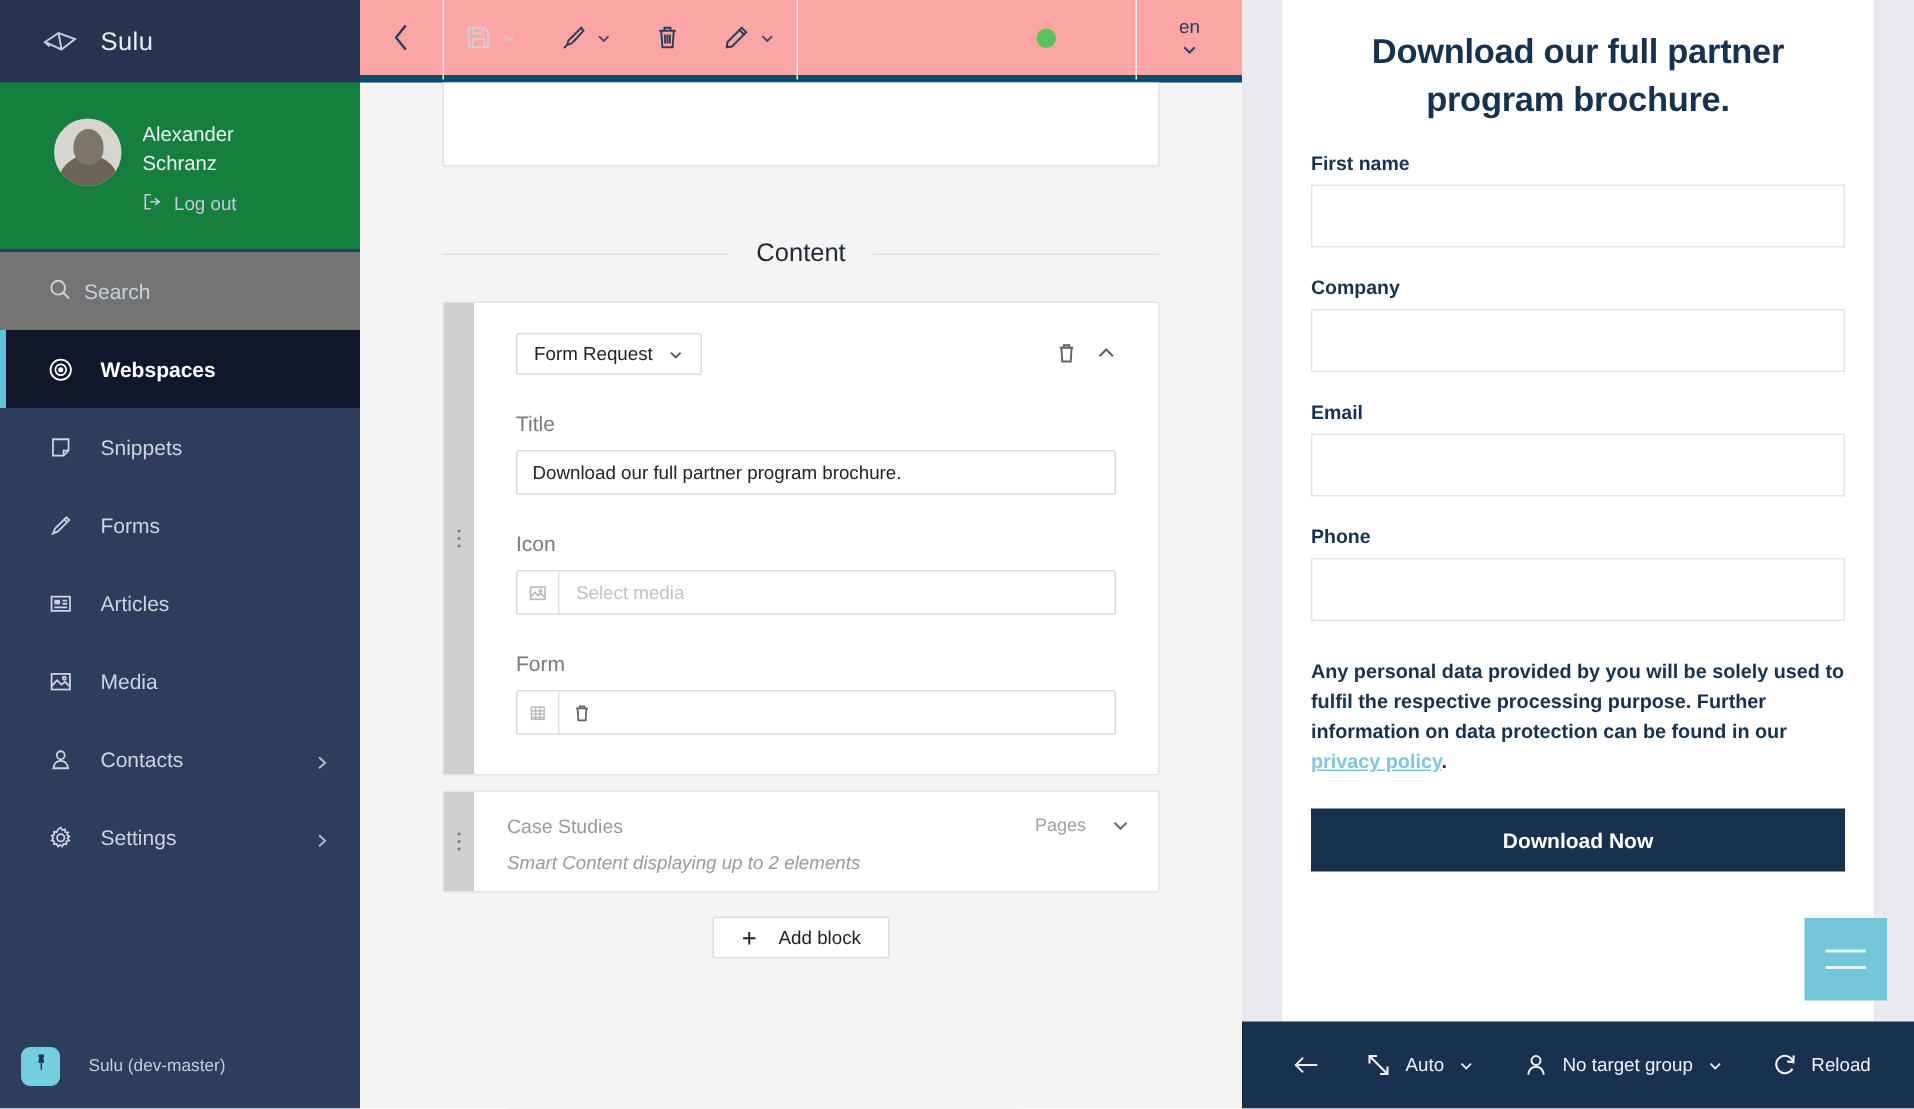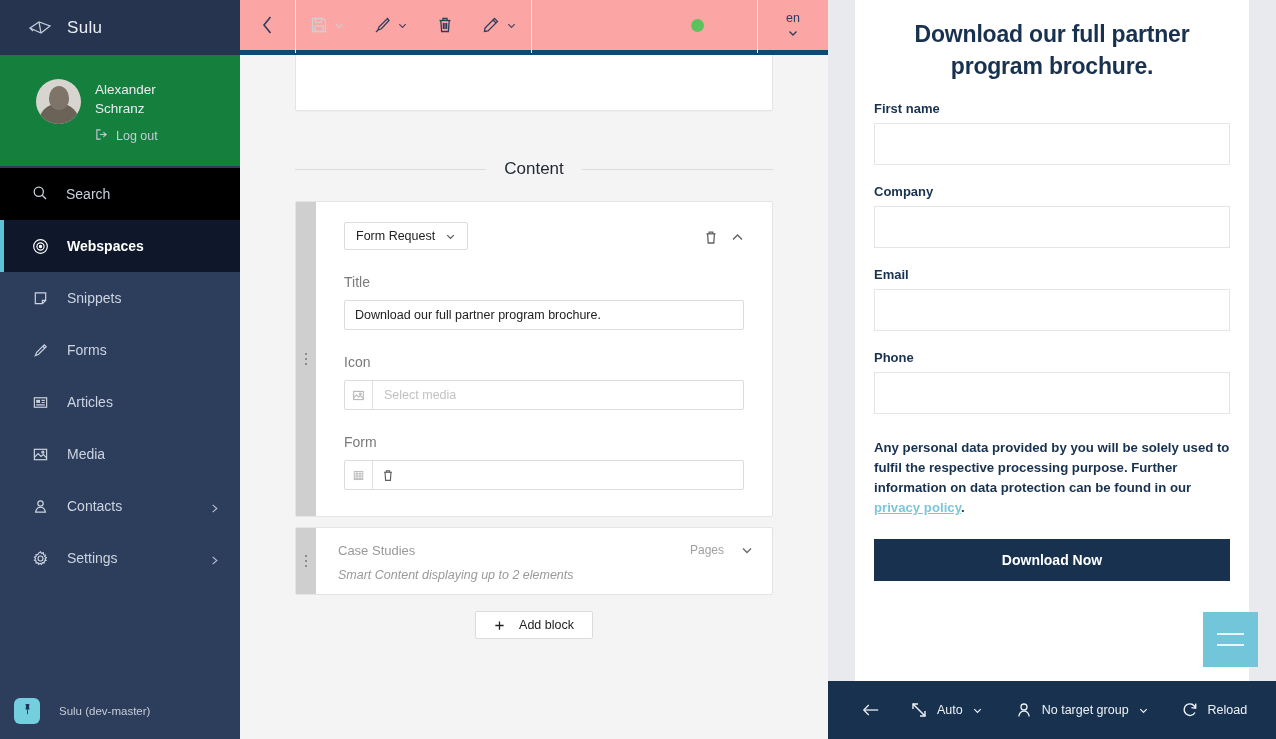--- a/index.html
+++ b/index.html
@@ -52,24 +52,24 @@
   }
   .sb-user-meta { padding-top: 1px; }
   .sb-username { color: #e8ecf2; font-size: 13.5px; line-height: 19px; max-width: 110px; }
   .sb-logout {
     display: flex; align-items: center; gap: 8px;
     margin-top: 10px; color: #c3cbd8; font-size: 12.5px; cursor: pointer;
   }
   .sb-logout svg { width: 13px; height: 13px; }
 
   .sb-search {
-    height: 52px; display: flex; align-items: center; gap: 18px;
+    height: 52px; display: flex; align-items: center; gap: 8px;
     padding-left: 32px; color: #c9d1de; font-size: 14px; cursor: pointer;
     border-bottom: 0; flex: 0 0 52px;
-    background: #000000;
+    background: #737373;
     margin-top: 2px;
   }
   .sb-search svg { width: 16px; height: 16px; }
 
   .sb-nav { flex: 1 1 auto; }
   .sb-item {
     height: 52px; display: flex; align-items: center; gap: 18px;
     padding-left: 32px; padding-right: 20px;
     color: #cdd4e0; font-size: 14px; cursor: pointer; position: relative;
   }
@@ -168,21 +168,21 @@
   .collapsed-row {
     display: flex; align-items: center; height: 44px; padding: 0 18px 0 22px;
   }
   .collapsed-title { flex: 1 1 auto; color: #999; font-size: 13px; }
   .collapsed-type { color: #a0a0a0; font-size: 12px; margin-right: 16px; }
   .collapsed-chev { width: 14px; height: 14px; color: #6b6b6b; cursor: pointer; }
   .collapsed-sub { color: #9a9a9a; font-size: 12.5px; font-style: italic; padding: 0 22px 12px 22px; margin-top: -4px; }
 
   
   .exp-head {
-    display: flex; align-items: flex-end; padding: 20px 22px 0 28px;
+    display: flex; align-items: flex-start; padding: 20px 22px 0 28px;
   }
   .type-select {
     display: flex; align-items: center; gap: 10px;
     border: 1px solid #dcdcdc; border-radius: 2px; background: #fff;
     height: 28px; padding: 0 11px; font-size: 12.5px; color: #222; cursor: pointer;
   }
   .type-select svg { width: 11px; height: 11px; color: #555; }
   .exp-head-spacer { flex: 1 1 auto; }
   .exp-ico { width: 26px; height: 26px; display: flex; align-items: center; justify-content: center; cursor: pointer; color: #616161; }
   .exp-ico svg { width: 14px; height: 15px; }

